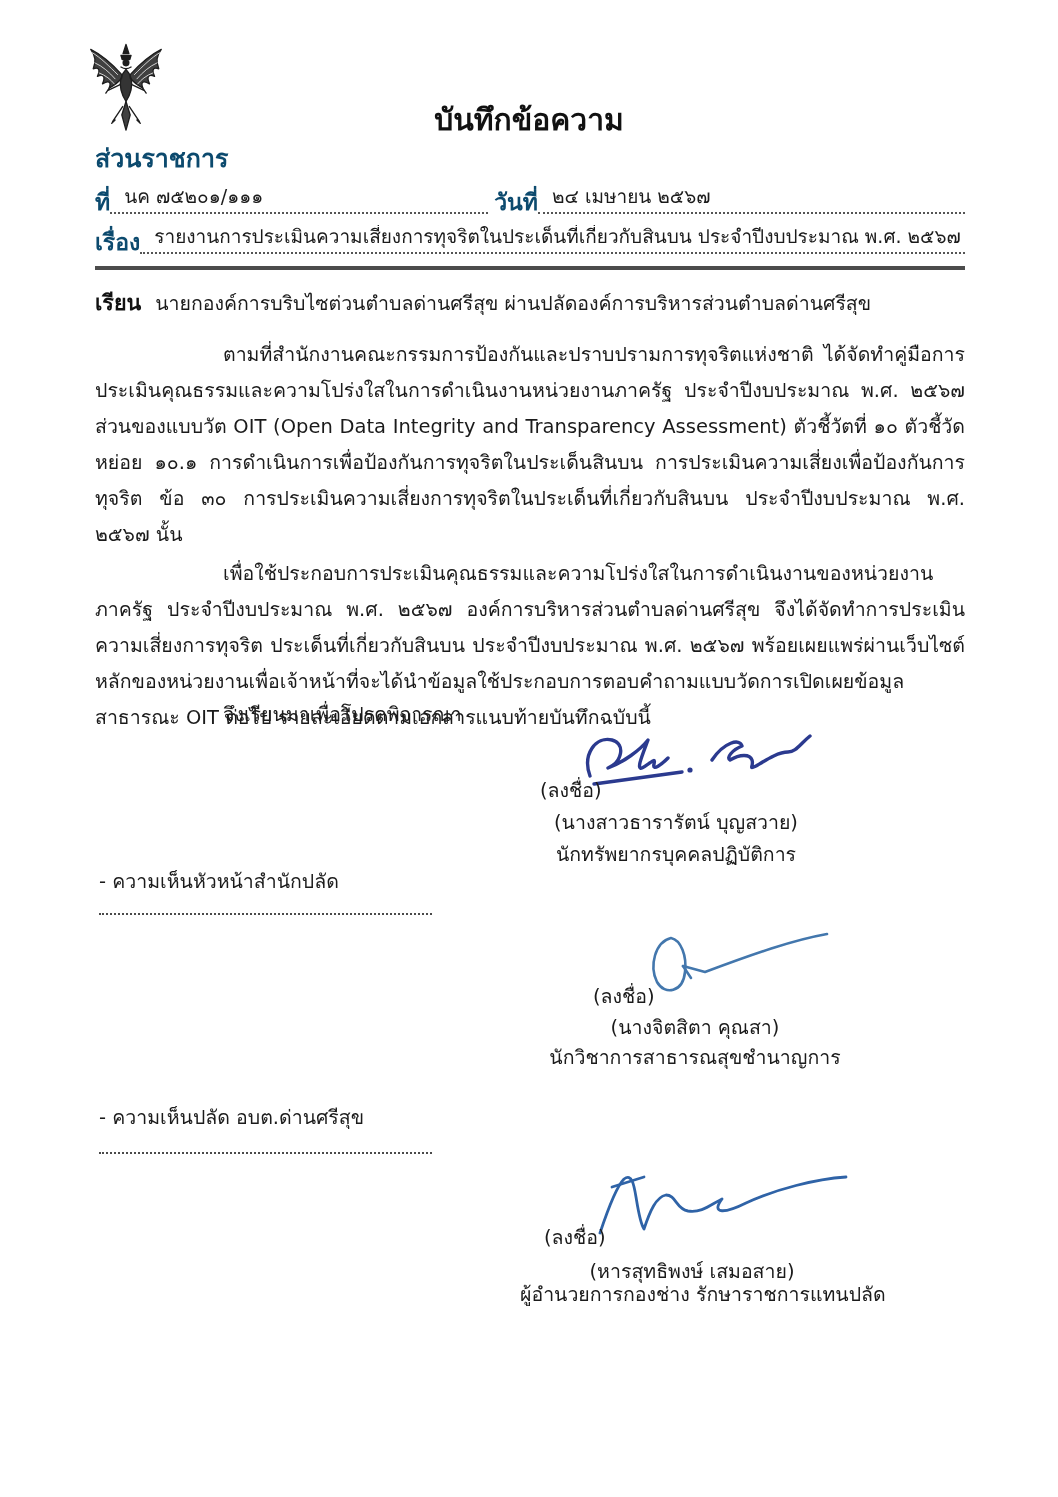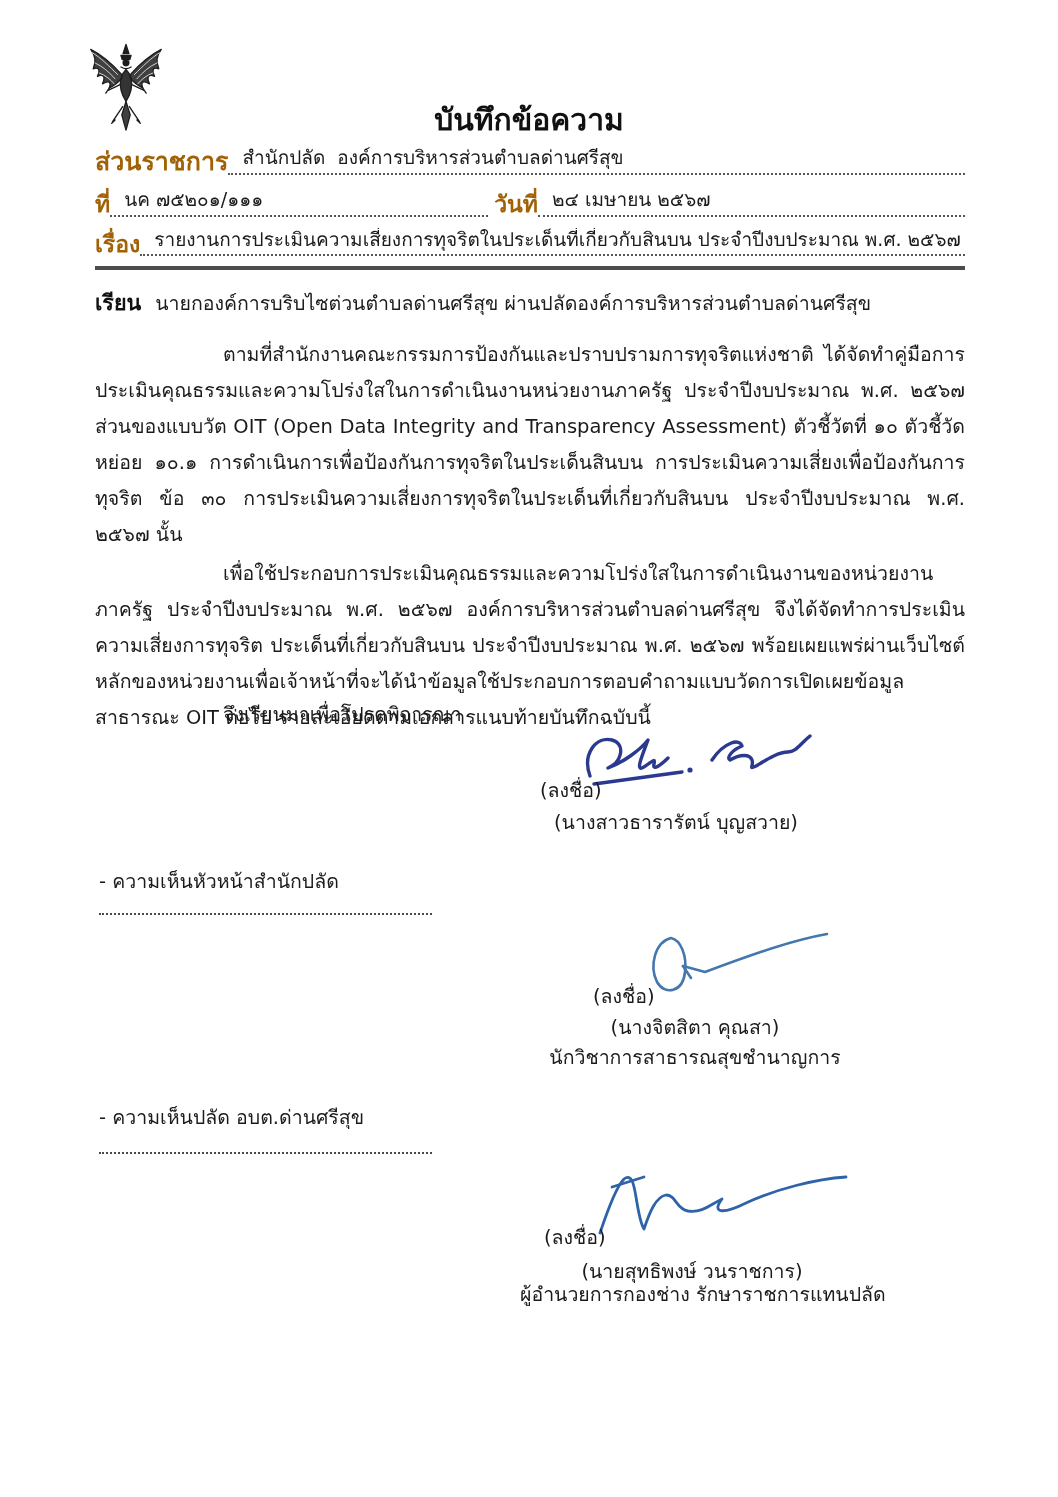--- a/index.html
+++ b/index.html
@@ -17,21 +17,21 @@
   
   .doc-title {
     position:absolute; left:0; right:0; top:96px;
     text-align:center; font-size:30px; font-weight:bold; color:#111;
   }
   
   .form-area { position:absolute; left:95px; right:93px; top:146px; }
   .form-row { display:flex; align-items:flex-end; margin-top:0; }
   .row-number { margin-top:13px; }
   .row-subject { margin-top:11px; }
-  .flabel { font-weight:bold; font-size:25px; line-height:1.05; white-space:nowrap; color:#a16207; }
+  .flabel { font-weight:bold; font-size:25px; line-height:1.05; white-space:nowrap; color:#0c4a6e; }
   .flabel.small { font-size:23px; }
   .dotfill {
     flex:1 1 auto;
     border-bottom:2px dotted #555;
     font-size:19px; line-height:1.25;
     padding:0 4px 3px 14px;
     white-space:pre; overflow:hidden;
     min-width:0;
   }
   .dotfill.fixed { flex:0 0 360px; }
@@ -107,21 +107,20 @@
     <path d="M50 70 L45 86 L50 104 L55 86 Z" fill="#1e1e1e" fill-opacity="0.85"></path>
 
     <path d="M46 76 L34 94 M37 92 l-4 4 M54 76 L66 94 M63 92 l4 4"></path>
   </svg>
 
   <div class="doc-title">บันทึกข้อความ</div>
 
   <div class="form-area">
     <div class="form-row">
       <span class="flabel">ส่วนราชการ</span>
-      <span class="dotfill">สำนักปลัด  องค์การบริหารส่วนตำบลด่านศรีสุข</span>
     </div>
     <div class="form-row row-number">
       <span class="flabel small">ที่</span>
       <span class="dotfill fixed">นค ๗๕๒๐๑/๑๑๑</span>
       <span class="flabel small date-label">วันที่</span>
       <span class="dotfill">๒๔ เมษายน ๒๕๖๗</span>
     </div>
     <div class="form-row row-subject">
       <span class="flabel small">เรื่อง</span>
       <span class="dotfill">รายงานการประเมินความเสี่ยงการทุจริตในประเด็นที่เกี่ยวกับสินบน ประจำปีงบประมาณ พ.ศ. ๒๕๖๗</span>
@@ -143,20 +142,21 @@
 
   <div class="sig-block sig1">
     <svg class="sig-ink" viewBox="0 0 232 64" fill="none" stroke="currentColor" stroke-width="3.4" stroke-linecap="round" stroke-linejoin="round" style="color: rgb(43, 58, 143);">
       <path d="M8 46 C0 24 14 6 30 10 C44 14 40 32 26 38 C42 32 58 20 66 10 C60 26 54 40 60 38 C68 34 74 26 72 34 C70 42 80 34 86 28"></path>
       <path d="M12 54 C40 50 70 46 100 42"></path>
       <circle cx="108" cy="40" r="2.6" fill="currentColor" stroke="none"></circle>
       <path d="M130 30 C142 12 158 8 160 16 C150 20 144 28 148 30 C158 24 168 24 170 30 C172 36 166 40 174 36 C184 30 196 22 206 22 C214 22 218 14 228 6"></path>
     </svg>
     <span class="sig-label">(ลงชื่อ)</span>
     <div class="sig-name">(นางสาวธารารัตน์ บุญสวาย)</div>
+    <div class="sig-pos">นักทรัพยากรบุคคลปฏิบัติการ</div>
   </div>
 
   <div class="opinion-label op1">- ความเห็นหัวหน้าสำนักปลัด</div>
   <div class="opinion-dots opd1"></div>
 
   <div class="sig-block sig2">
     <svg class="sig-ink" viewBox="0 0 188 72" fill="none" stroke="currentColor" stroke-width="2.6" stroke-linecap="round" stroke-linejoin="round" style="color: rgb(67, 119, 173);">
       <path d="M28 10 C12 14 6 38 14 54 C22 68 40 64 42 44 C44 28 38 12 28 10 Z"></path>
       <path d="M184 6 C150 12 110 26 62 44 L40 38"></path>
       <path d="M40 38 L48 50"></path>
@@ -168,17 +168,17 @@
 
   <div class="opinion-label op2">- ความเห็นปลัด อบต.ด่านศรีสุข</div>
   <div class="opinion-dots opd2"></div>
 
   <div class="sig-block sig3">
     <svg class="sig-ink" viewBox="0 0 258 80" fill="none" stroke="currentColor" stroke-width="2.8" stroke-linecap="round" stroke-linejoin="round" style="color: rgb(47, 99, 167);">
       <path d="M8 68 C16 44 24 22 32 14 C40 8 42 20 44 32 C46 44 48 58 52 64 C58 46 64 32 74 30 C84 30 84 44 96 46 C110 48 118 40 130 34 C118 50 134 48 154 38 C184 24 224 14 254 12"></path>
       <path d="M20 22 L52 12"></path>
     </svg>
     <span class="sig-label">(ลงชื่อ)</span>
-    <div class="sig-name">(นายสุทธิพงษ์ วนราชการ)</div>
+    <div class="sig-name">(หารสุทธิพงษ์ เสมอสาย)</div>
     <div class="sig-pos">ผู้อำนวยการกองช่าง รักษาราชการแทนปลัด</div>
   </div>
 
 </div>
 
 </body></html>

